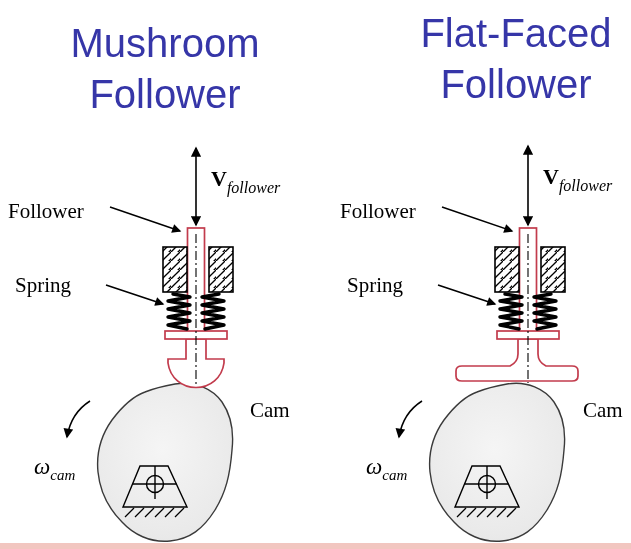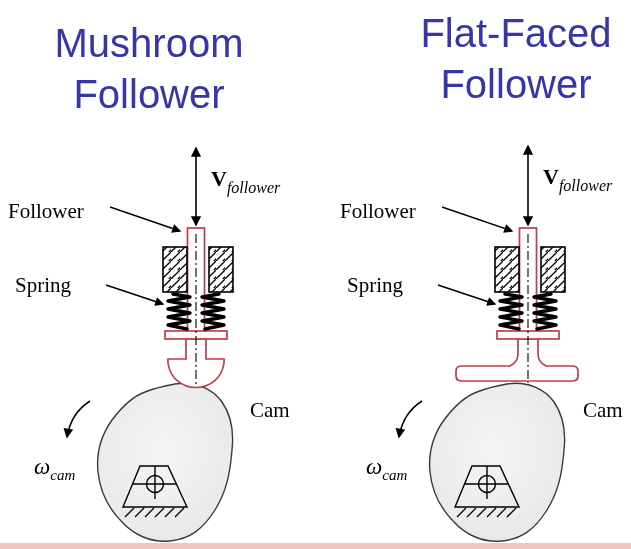--- a/index.html
+++ b/index.html
@@ -13,21 +13,21 @@
   .slide-title{
     position:absolute;
     width:266px;
     text-align:center;
     color:#3636A8;
     font-family:"Liberation Sans",sans-serif;
     font-size:40px;
     line-height:51px;
     font-weight:400;
   }
-  .slide-title.left{left:16px;top:18px;}
+  .slide-title.left{left:32px;top:18px;}
   .slide-title.right{left:383px;top:8px;}
   .slide-title span{display:block;}
   svg.canvas{position:absolute;left:0;top:0;}
   .footer-bar{
     position:absolute;left:0;bottom:0;
     width:631px;height:6px;
     background:#F2C6C0;
   }
   
   .lbl{font-family:"Liberation Serif",serif;font-size:21px;fill:#000;}

